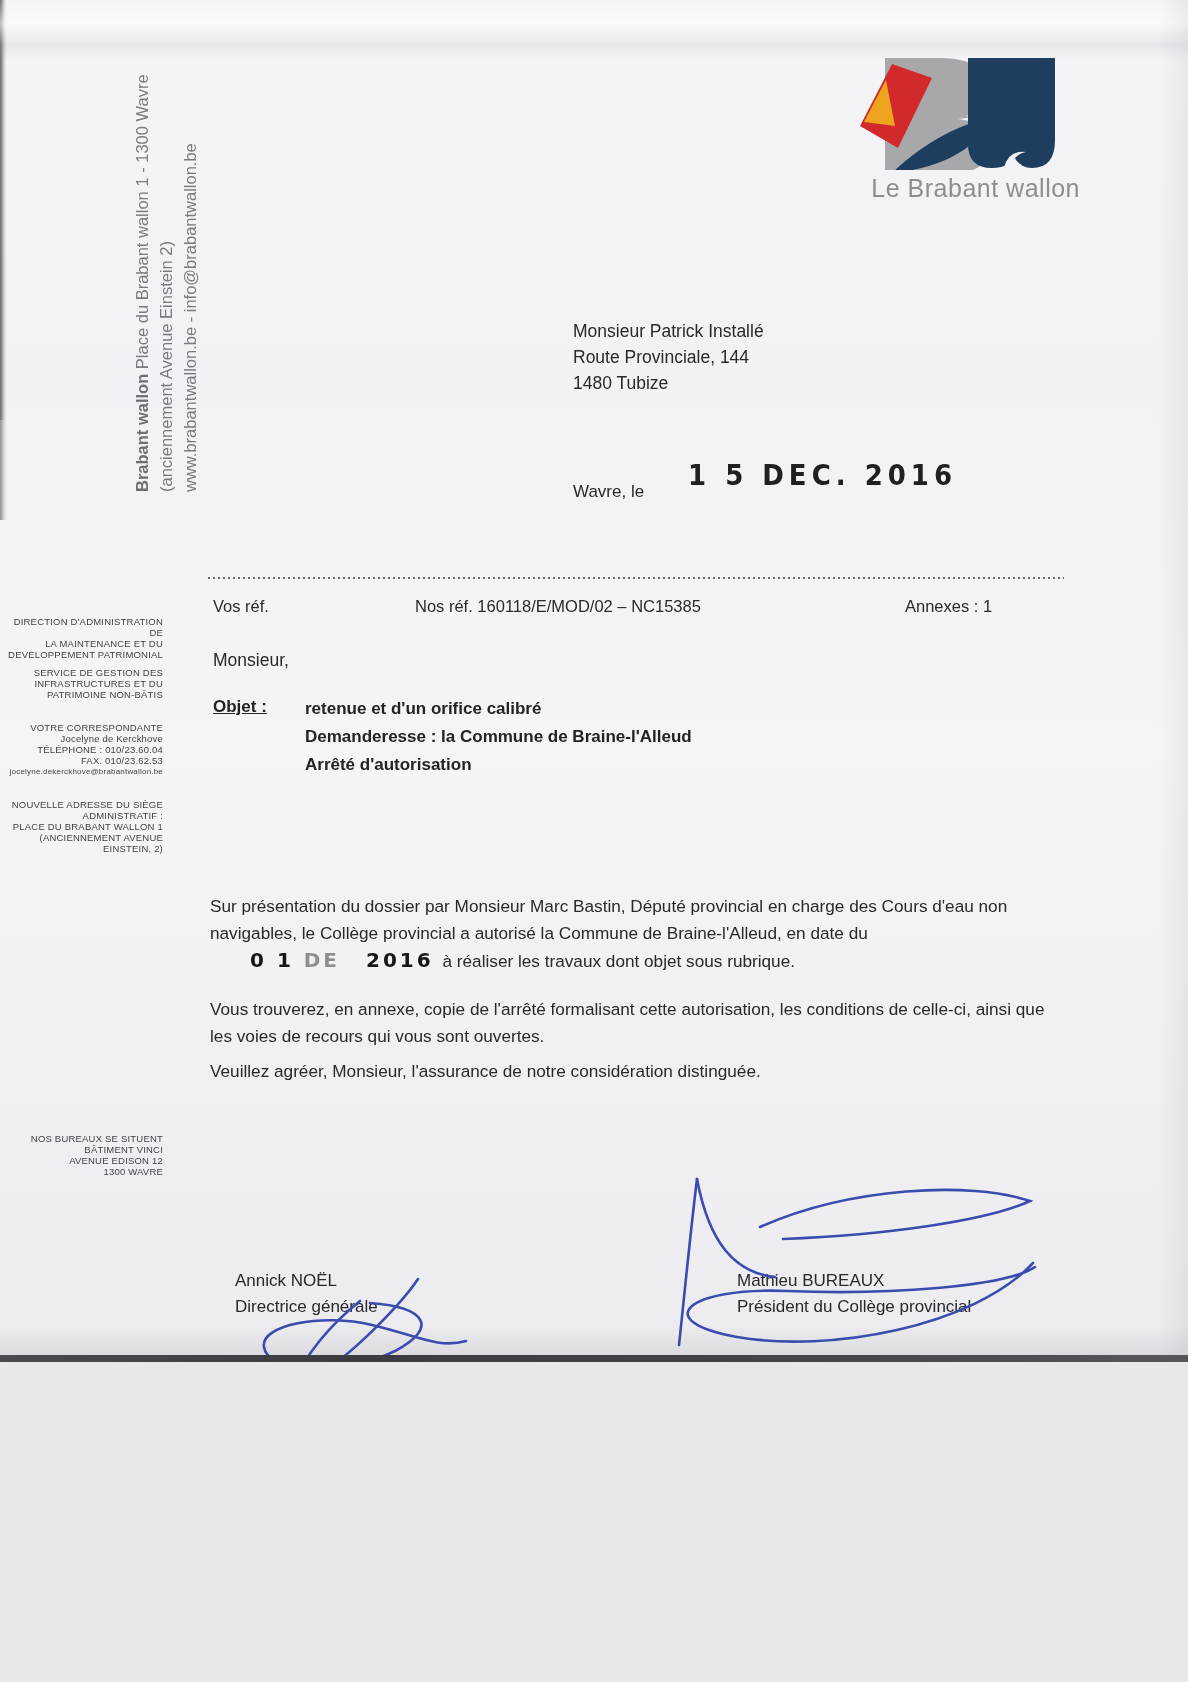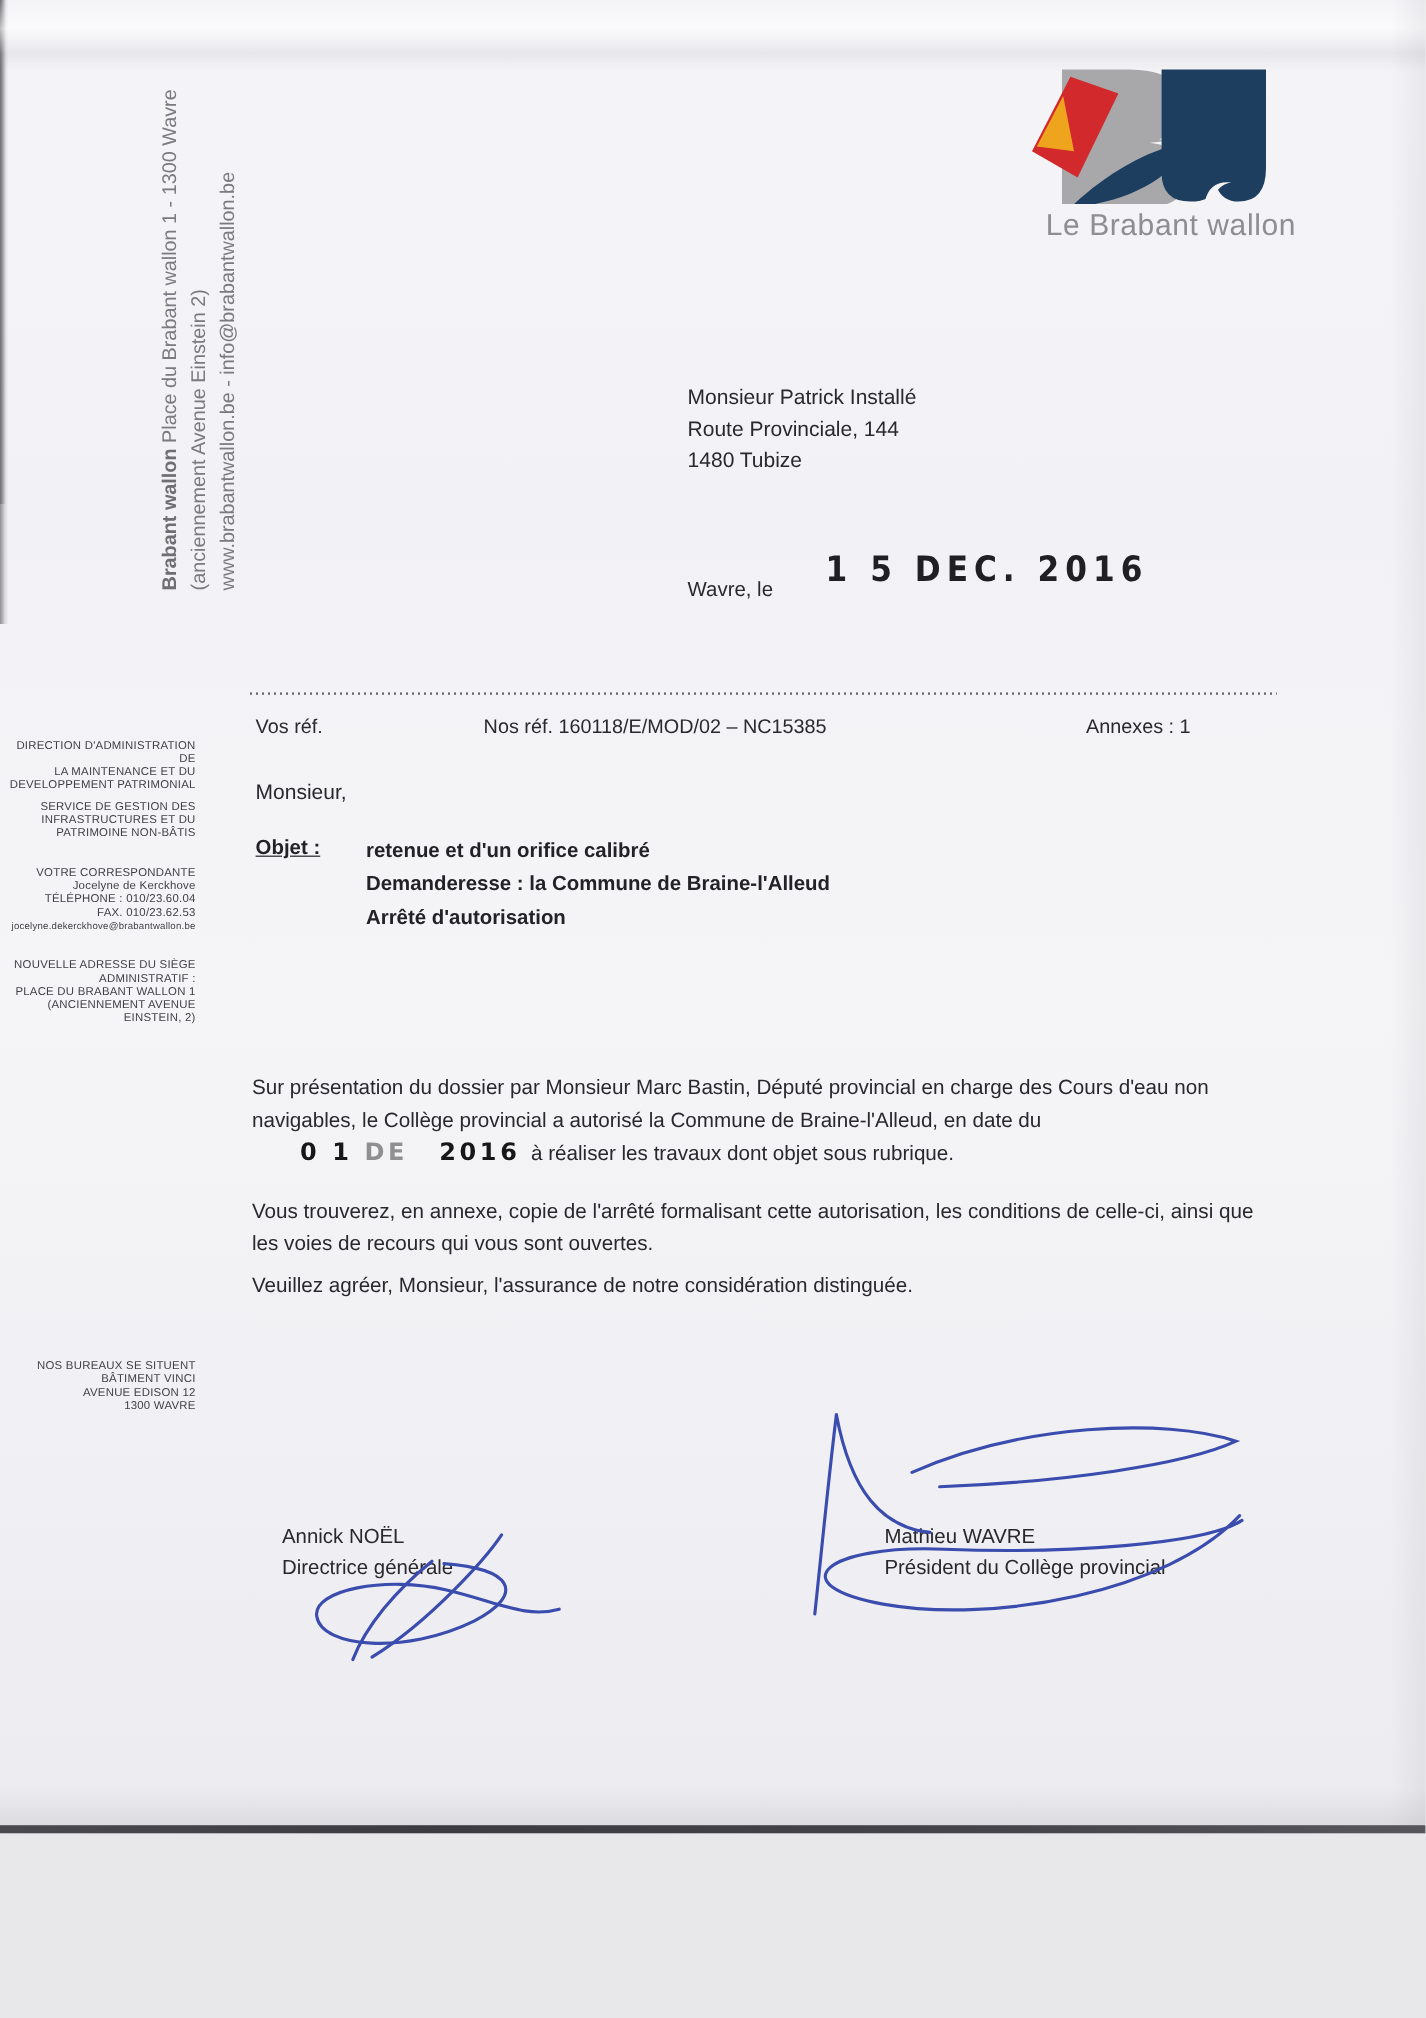--- a/index.html
+++ b/index.html
@@ -1,19 +1,19 @@
 <!DOCTYPE html>
 <html><head>
 <meta charset="utf-8">
 <style>
   * { margin:0; padding:0; box-sizing:border-box; }
   html,body { width:1188px; }
   body { font-family:"Liberation Sans", sans-serif; background:#e8e7ea; }
   .page {
-    position:relative; width:1188px; height:1528px; overflow:hidden;
+    position:relative; width:1188px; height:1362px; overflow:hidden;
     background:linear-gradient(180deg,#f5f4f7 0%,#f2f1f5 28%,#f5f4f6 55%,#efeef2 85%,#ecebef 100%);
     color:#2b2a2e;
   }
   
   .edge-left { position:absolute; left:0; top:598; width:7px; height:520px;
     background:linear-gradient(90deg, rgba(45,44,50,.5), rgba(45,44,50,.12) 60%, transparent); }
   .edge-left2 { position:absolute; left:0; top:1118; width:5px; height:420px;
     background:linear-gradient(90deg, rgba(45,44,50,.35), transparent); }
   .edge-bottom { position:absolute; left:0; bottom:0; width:100%; height:7px;
     background:linear-gradient(90deg,#4a4950,#3c3b42 30%,#45444b 70%,#57565d); }
@@ -39,21 +39,21 @@
   .recipient { position:absolute; left:573px; top:318px; font-size:17.5px; line-height:26px; color:#29282c; }
   .dateline-label { position:absolute; left:573px; top:482px; font-size:17px; color:#2a292d; }
   .date-stamp { position:absolute; left:688px; top:460px; font-size:26px; font-weight:700;
     font-family:"DejaVu Sans", sans-serif; letter-spacing:5px; color:#202024; transform:scaleY(1.12); white-space:nowrap; }
 
   .dotline { position:absolute; left:208px; top:577px; width:856px; height:2px;
     background:repeating-linear-gradient(90deg,#515055 0 2px, transparent 2px 5px); opacity:.85; }
 
   .refs { position:absolute; left:0; top:597px; width:100%; font-size:16.5px; color:#2a292d; }
   .refs .vos { position:absolute; left:213px; top:0; }
-  .refs .nos { position:absolute; left:403px; top:0;text-align:right; }
+  .refs .nos { position:absolute; left:415px; top:0;text-align:right; }
   .refs .annexes { position:absolute; left:905px; top:0; }
 
   
   .side { position:absolute; width:163px; text-align:right; color:#403f45;
     font-size:9.5px; line-height:11px; letter-spacing:.2px; }
   .side.s-direction { top:616px; }
   .side.s-service { top:667px; }
   .side.s-corr { top:722px; }
   .side.s-corr .email { font-size:8px; }
   .side.s-addr { top:799px; }
@@ -178,21 +178,21 @@
   <p class="para p1"><span>Sur présentation du dossier par Monsieur Marc Bastin, Député provincial en charge des Cours d'eau non navigables, le Collège provincial a autorisé la Commune de Braine-l'Alleud, en date du </span><span class="inline-stamp"><span>0 1</span> <span class="fade">DE</span><span class="gap"></span><span>2016</span></span><span> à réaliser les travaux dont objet sous rubrique.</span></p>
 
   <p class="para p3">Veuillez agréer, Monsieur, l'assurance de notre considération distinguée.</p>
   <p class="para p2">Vous trouverez, en annexe, copie de l'arrêté formalisant cette autorisation, les conditions de celle-ci, ainsi que les voies de recours qui vous sont ouvertes.</p>
 
   <div class="sig-block sig-left-block">
     <div>Annick NOËL</div>
     <div>Directrice générale</div>
   </div>
   <div class="sig-block sig-right-block">
-    <div>Mathieu WAVRE</div>
+    <div>Mathieu BUREAUX</div>
     <div>Président du Collège provincial</div>
   </div>
 
   <svg class="ink" style="left:210px; top:1255px;" width="290" height="150">
     <path d="M160 48 C 215 52 230 72 185 96 C 128 124 58 118 54 92 C 50 70 112 58 162 70 C 205 80 228 94 256 86"></path>
     <path d="M100 126 C 150 95 196 42 208 24"></path>
     <path d="M150 46 C 120 70 95 100 84 128"></path>
   </svg>
   <svg class="ink" style="left:585px; top:1165px;" width="470" height="215">
     <path d="M112 14 C 106 62 100 124 94 180"></path>

